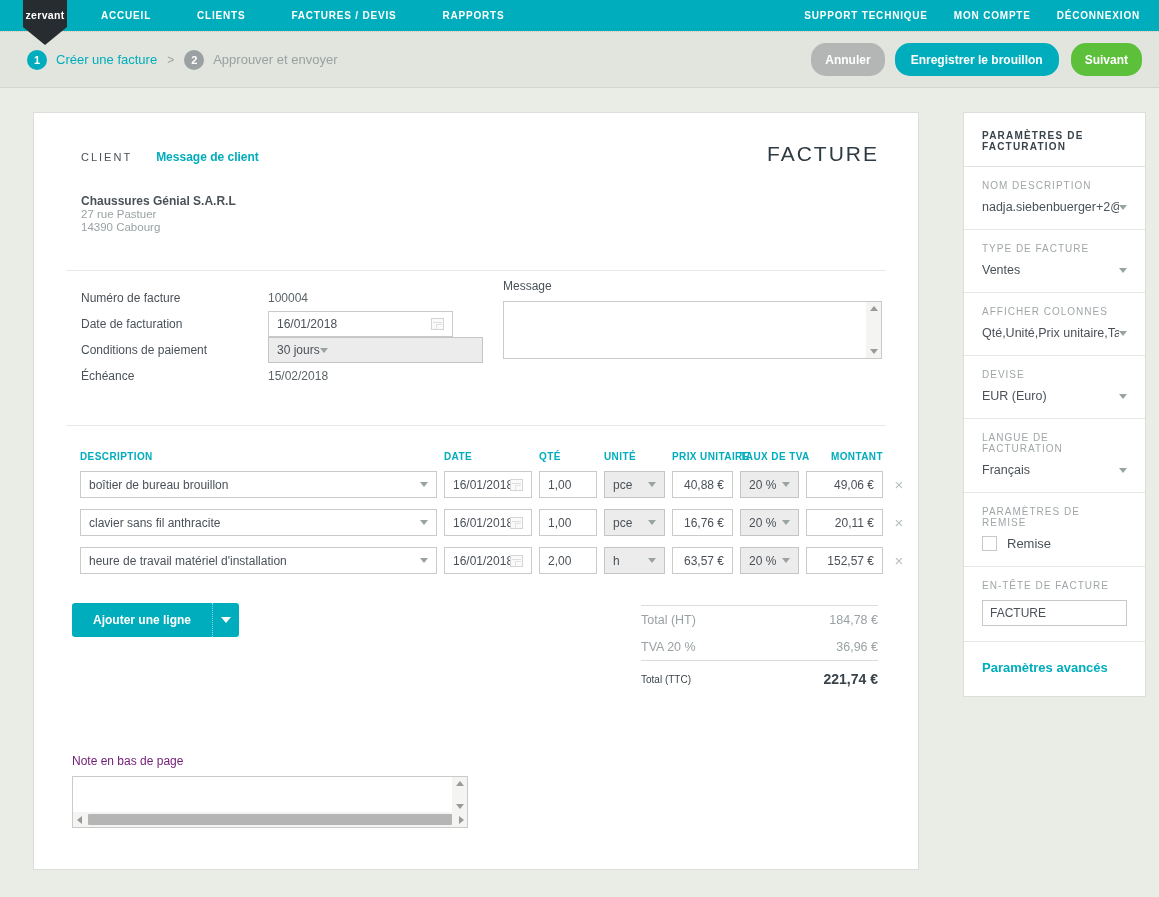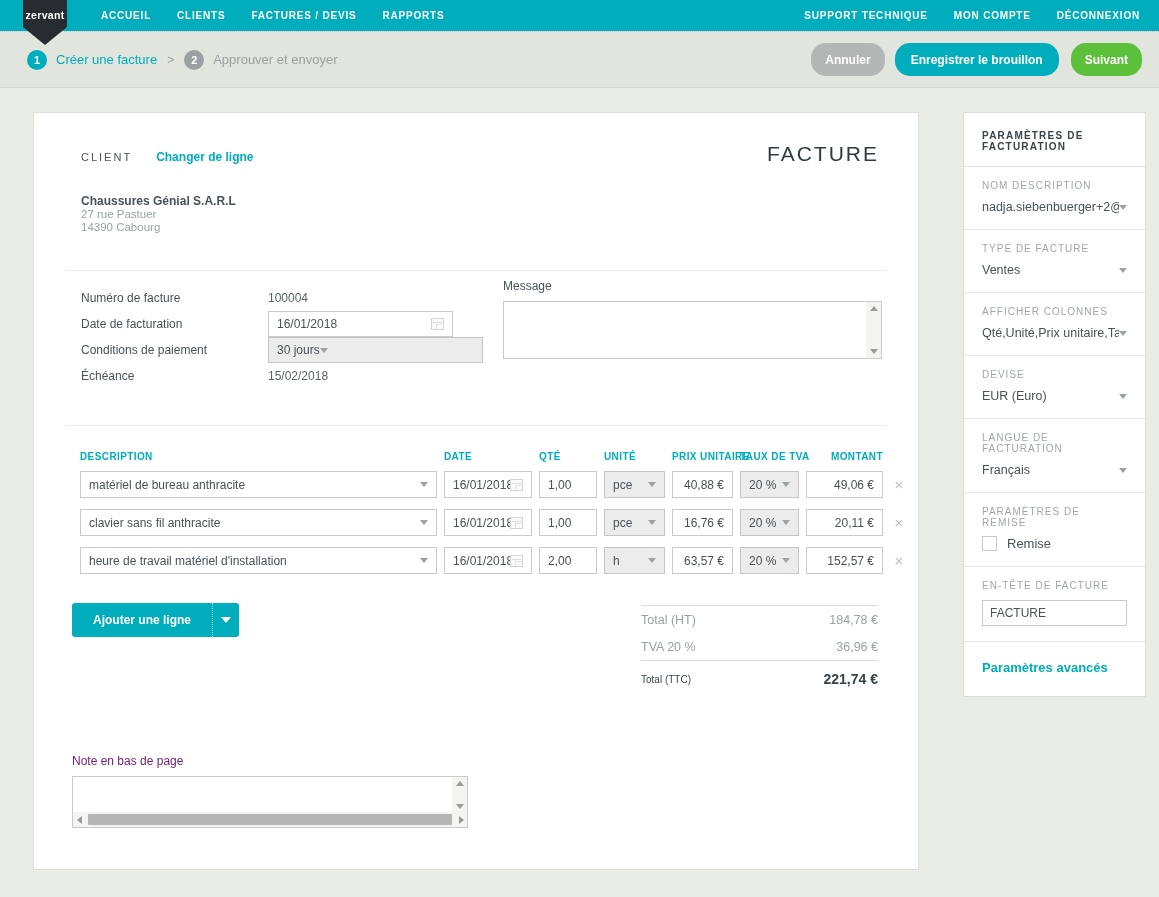--- a/index.html
+++ b/index.html
@@ -1,21 +1,21 @@
 <!DOCTYPE html>
 <html><head>
 <meta charset="utf-8">
 <style>
   * { margin:0; padding:0; box-sizing:border-box; }
   html,body { width:1159px; height:897px; font-family:"Liberation Sans", sans-serif; background:#eaece6; overflow:hidden; }
 
   
   .navbar { position:relative; height:31px; background:#00adbc; display:flex; align-items:center; justify-content:space-between; z-index:5; }
   .nav-group { display:flex; align-items:center; }
-  .nav-left { margin-left:88px; }
+  .nav-left { margin-left:88px;gap:20px; }
   .nav-right { margin-right:6px; }
   .nav-item { color:#fff; font-size:10px; font-weight:bold; letter-spacing:.8px; padding:0 13px; cursor:pointer; white-space:nowrap; }
   .logo-badge { position:absolute; left:23px; top:0; width:44px; height:45px; background:#262c30;
                 clip-path:polygon(0 0,100% 0,100% 60%,50% 100%,0 60%); display:flex; align-items:flex-start; justify-content:center; z-index:6; }
   .logo-badge span { color:#fff; font-size:10.5px; font-weight:bold; margin-top:9px; letter-spacing:.3px; }
 
   
   .actionbar { position:relative; height:57px; background:#e1e5de; border-top:1px dotted #cfc9b4; border-bottom:1px solid #d2d6cf;
                display:flex; align-items:center; justify-content:space-between; }
   .steps { display:flex; align-items:center; margin-left:27px; }
@@ -169,21 +169,21 @@
     <button class="btn btn-next">Suivant</button>
   </div>
 </div>
 
 <div class="content">
 
   <div class="card">
 
     <div class="client-row">
       <span class="client-label">CLIENT</span>
-      <span class="change-client">Changer de ligne</span>
+      <span class="change-client">Message de client</span>
     </div>
     <div class="invoice-title">FACTURE</div>
 
     <div class="client-block">
       <div class="client-name">Chaussures Génial S.A.R.L</div>
       <div class="client-addr">27 rue Pastuer</div>
       <div class="client-addr">14390 Cabourg</div>
     </div>
 
     <div class="hr1"></div>
@@ -232,21 +232,21 @@
         <span class="hcell c-qty">QTÉ</span>
         <span class="hcell c-unit">UNITÉ</span>
         <span class="hcell c-price r">PRIX UNITAIRE</span>
         <span class="hcell c-vat">TAUX DE TVA</span>
         <span class="hcell c-amount r">MONTANT</span>
         <span class="hcell c-del"></span>
       </div>
 
       <div class="item-row">
         <div class="inp fld c-desc desc-sel">
-          <span class="txt">matériel de bureau anthracite</span>
+          <span class="txt">boîtier de bureau brouillon</span>
           <span class="tri-down"></span>
         </div>
         <div class="inp fld c-date desc-sel">
           <span class="txt">16/01/2018</span>
           <span class="cal-icon"></span>
         </div>
         <div class="inp fld c-qty">
           <span class="txt">1,00</span>
         </div>
         <div class="inp fld c-unit sel-gray">

